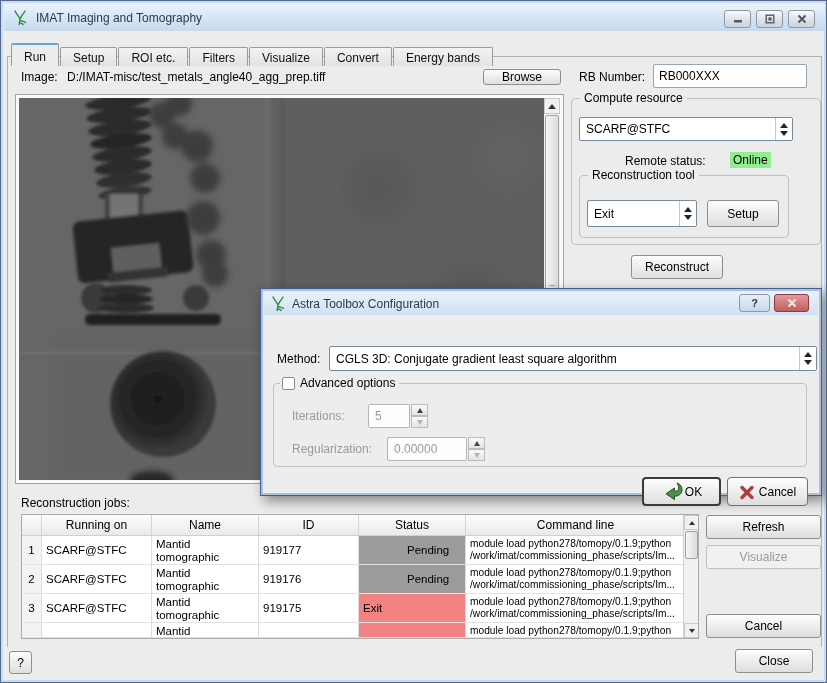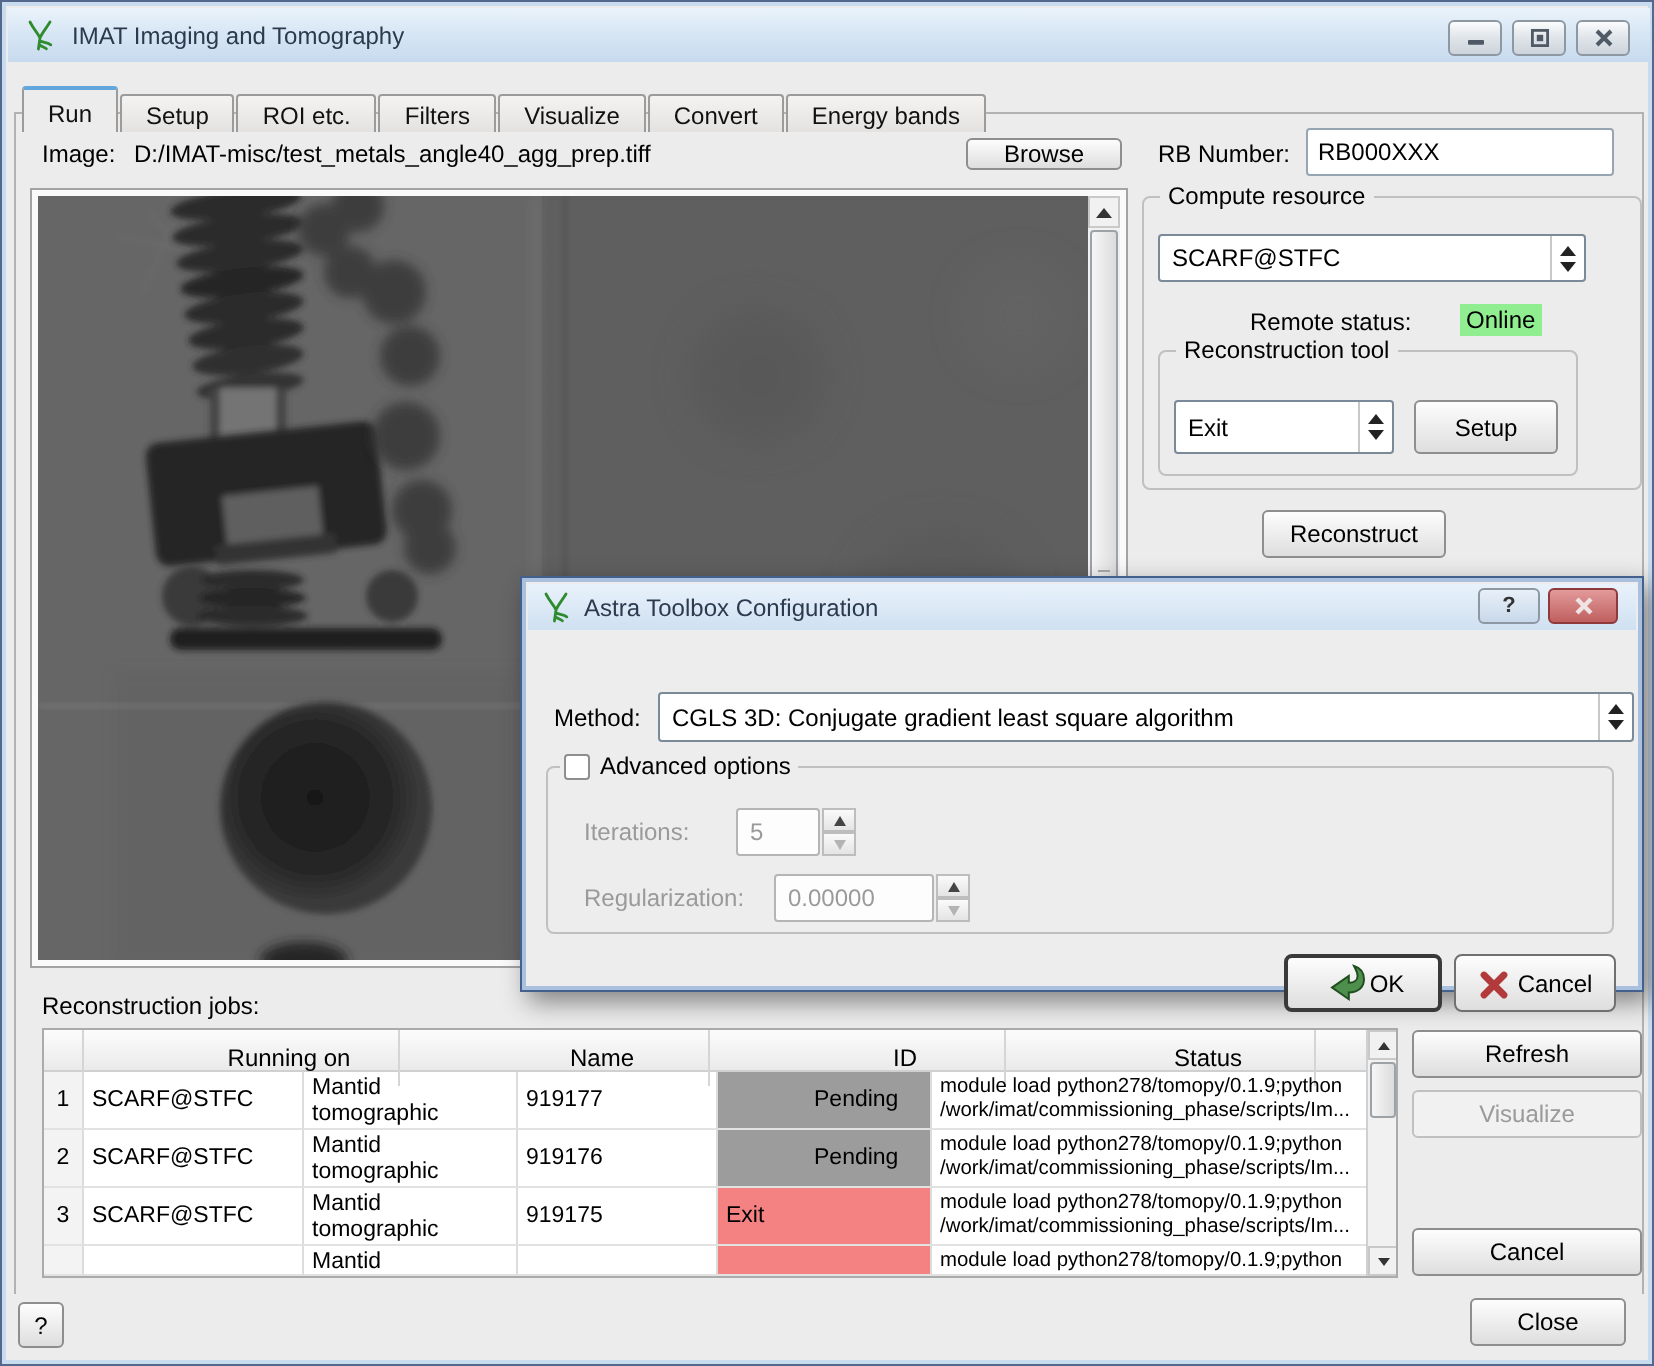--- a/index.html
+++ b/index.html
@@ -43,21 +43,21 @@
   .grip{position:absolute;left:3px;right:3px;top:50%;height:7px;margin-top:-4px;
     background:repeating-linear-gradient(180deg,#aaa 0 1px,transparent 1px 3px);}
   .tri-up-s{width:0;height:0;border-left:4px solid transparent;border-right:4px solid transparent;border-bottom:5px solid #333;}
   .tri-dn-s{width:0;height:0;border-left:4px solid transparent;border-right:4px solid transparent;border-top:5px solid #333;}
   
   .badge{position:absolute;font-size:12px;background:#90ee90;color:#000;padding:1px 3px;}
   
   .jobs{position:absolute;left:20px;top:513px;width:678px;height:125px;border:1px solid #ababab;background:#fff;overflow:hidden;}
   .jt{position:absolute;left:0;top:0;width:663px;}
   .jrow{display:grid;grid-template-columns:20px 110px 107px 100px 107px 1fr;}
-  .jh{height:21px;background:linear-gradient(180deg,#fcfcfc,#eaeaea);border-bottom:1px solid #d0d0d0;gap:48px;}
+  .jh{height:21px;background:linear-gradient(180deg,#fcfcfc,#eaeaea);border-bottom:1px solid #d0d0d0;}
   .jh .jc{display:flex;align-items:center;justify-content:center;font-size:12px;border-right:1px solid #d5d5d5;}
   .jr{height:29px;}
   .jr .jc{border-right:1px solid #dcdcdc;border-bottom:1px solid #e2e2e2;font-size:11.5px;display:flex;align-items:center;padding:1px 4px;overflow:hidden;}
   .jc.num{justify-content:center;background:#f3f3f3;padding:0;}
   .jc.name{display:block;font-size:11.5px;line-height:12.5px;padding-top:2px;}
   .jc.cmd{display:block;font-size:10.2px;line-height:12px;padding-top:2px;border-right:none;}
   .jc.st-pending{background:#9c9c9c;padding-left:48px;}
   .jc.st-exit{background:#f58282;}
   .jr.partial{height:15px;overflow:hidden;}
   .jobs .vsb2{position:absolute;right:0;top:0;bottom:0;width:15px;background:#f1f1f1;border-left:1px solid #d0d0d0;}

